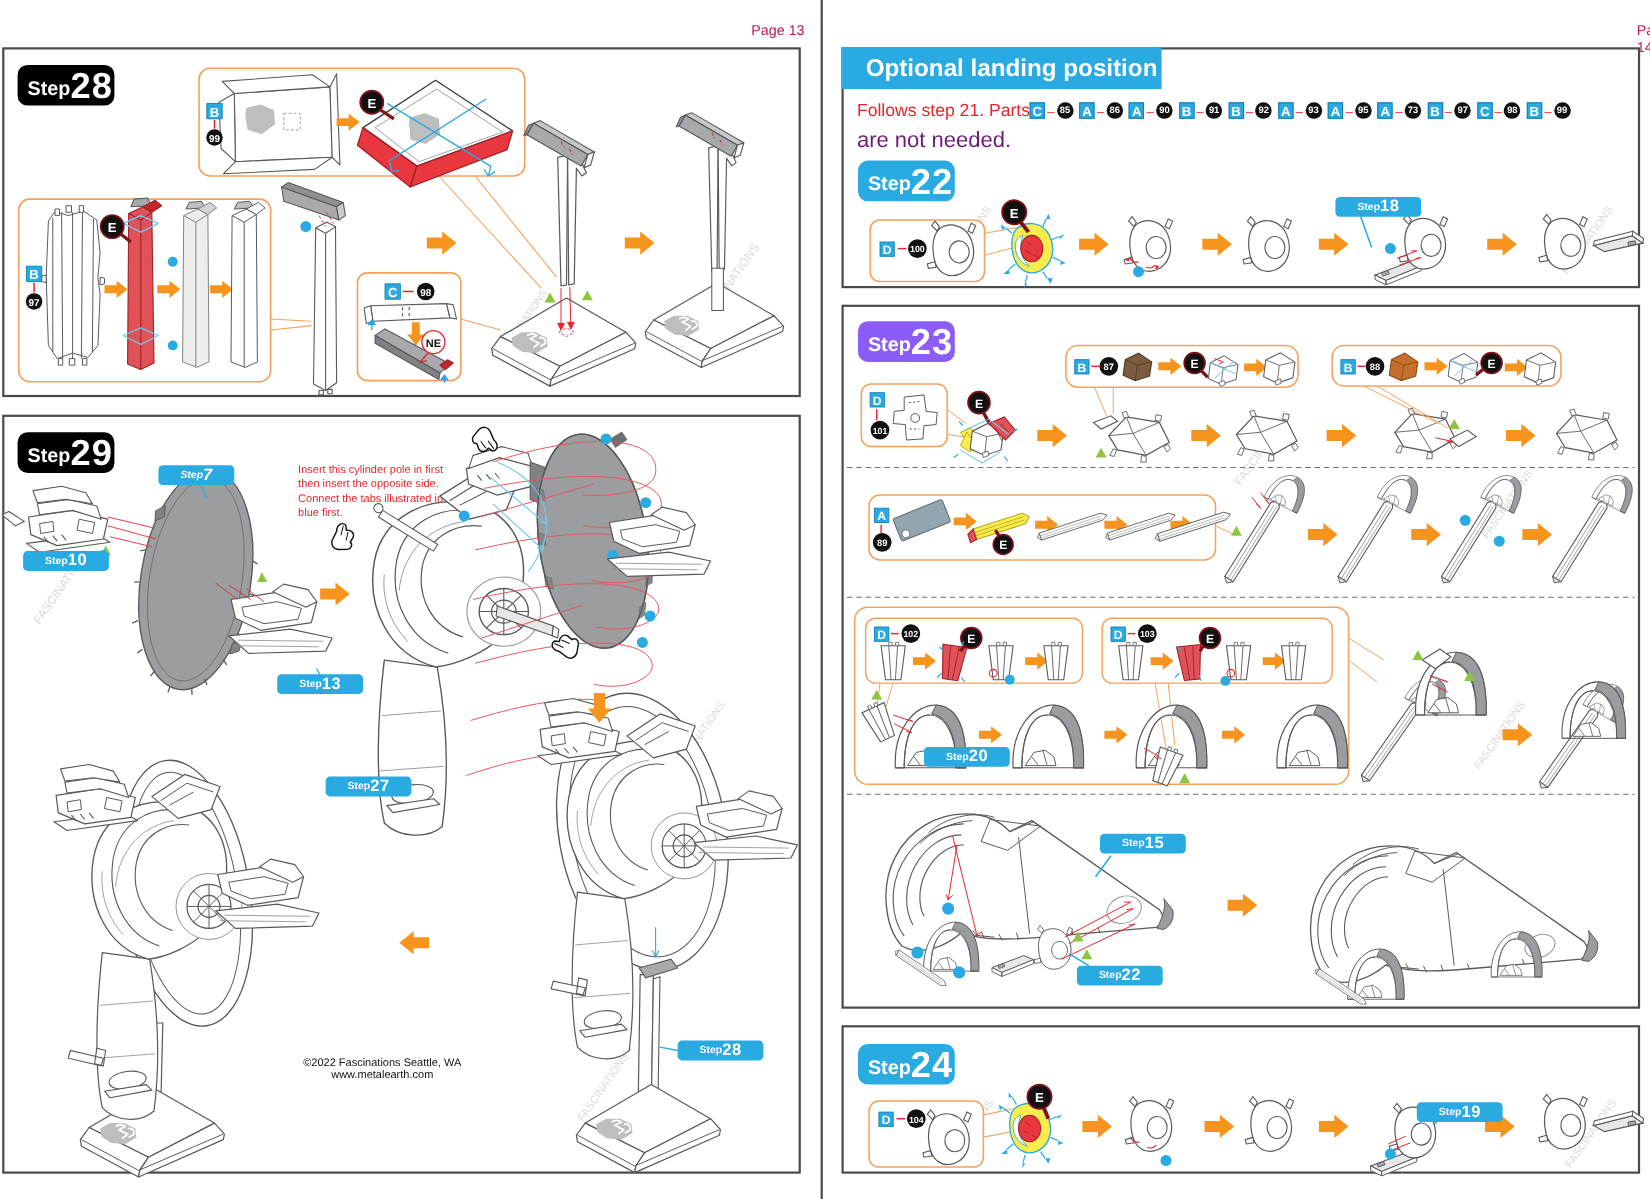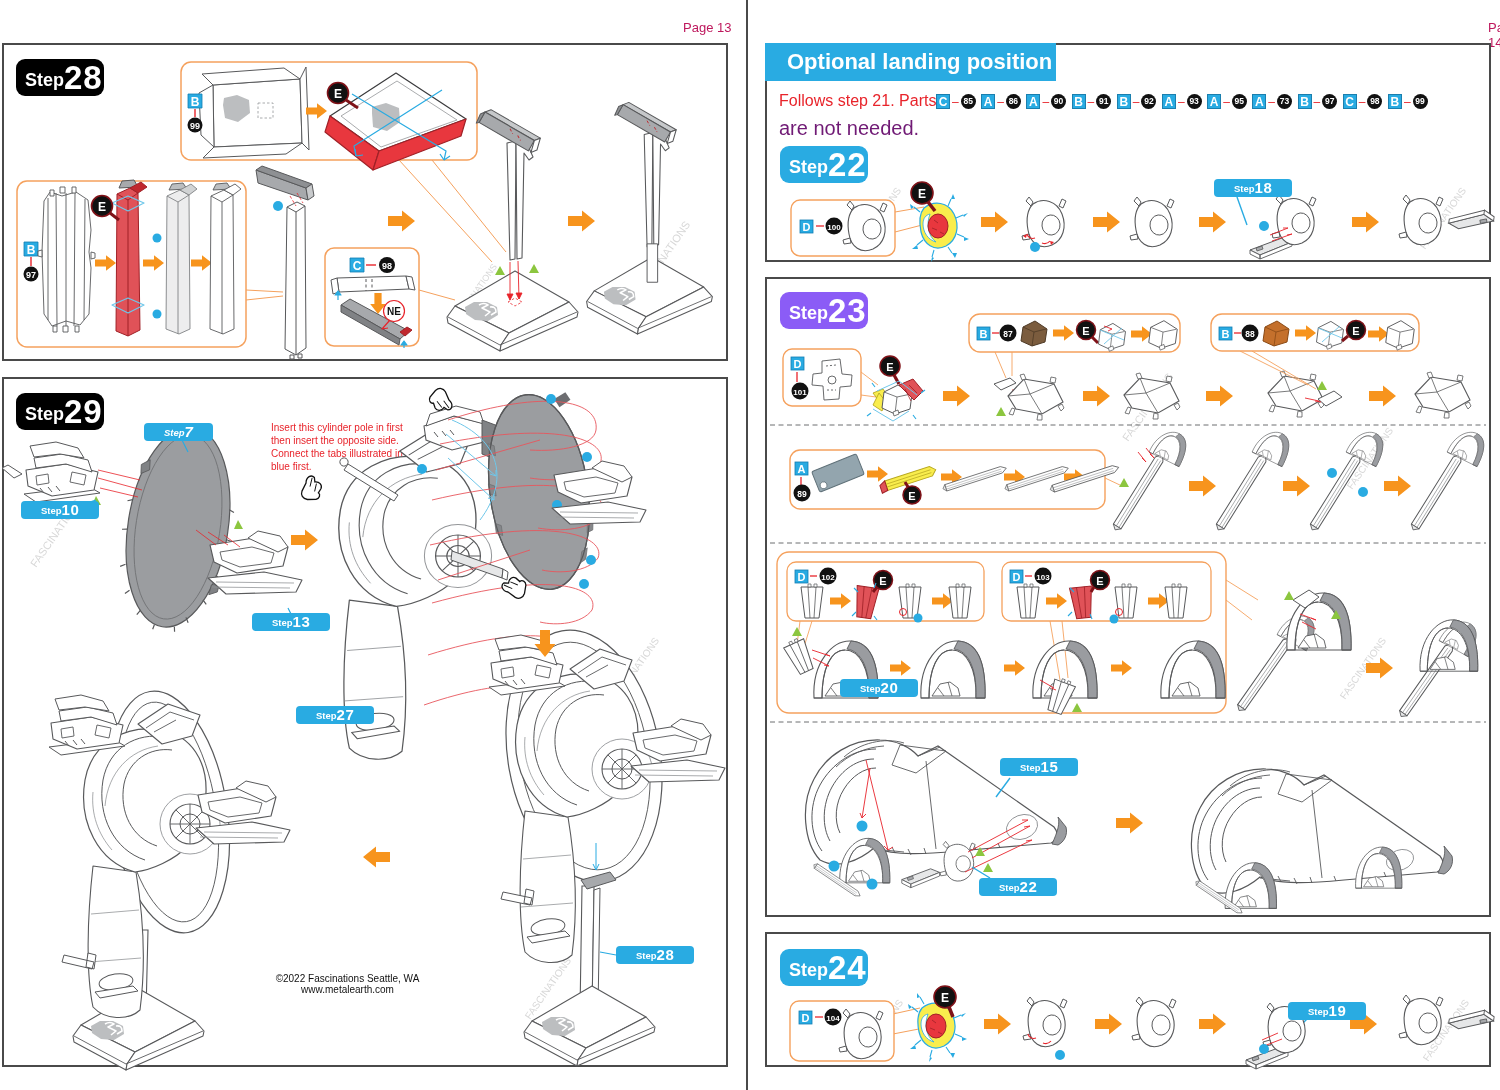--- a/index.html
+++ b/index.html
@@ -95,21 +95,21 @@
 <div class="slab" style="left:616px;top:946px;">Step<span>28</span></div>
 <div class="slab" style="left:1214px;top:179px;">Step<span>18</span></div>
 <div class="slab" style="left:840px;top:679px;">Step<span>20</span></div>
 <div class="slab" style="left:1000px;top:758px;">Step<span>15</span></div>
 <div class="slab" style="left:979px;top:878px;">Step<span>22</span></div>
 <div class="slab" style="left:1288px;top:1002px;">Step<span>19</span></div>
 
 <div style="position:absolute;left:271px;top:421px;font-size:10px;line-height:13px;color:#E8242B;">Insert this cylinder pole in first<br>then insert the opposite side.<br>Connect the tabs illustrated in<br>blue first.</div>
 
 <div style="position:absolute;left:240px;top:957px;width:215px;text-align:center;">
-  <div style="font-size:10px;color:#111;margin-top:16px;">©2022 Fascinations Seattle, WA</div>
+  <div style="font-size:10px;color:#111;margin-top:4px;">©2022 Fascinations Seattle, WA</div>
   <div style="font-size:10px;color:#111;">www.metalearth.com</div>
 </div>
 
 <svg class="svgbox" style="left:0;top:0;" width="1500" height="1090" viewBox="0 0 1500 1090">
 <defs>
   <g id="arR">
         <path d="M0,-3.6 H11 V-7.8 L21,0 L11,7.8 V3.6 H0 Z" fill="#F7941D"></path>
       </g>
   <g id="arRb">
         <path d="M0,-5 H14 V-10.5 L27,0 L14,10.5 V5 H0 Z" fill="#F7941D"></path>

